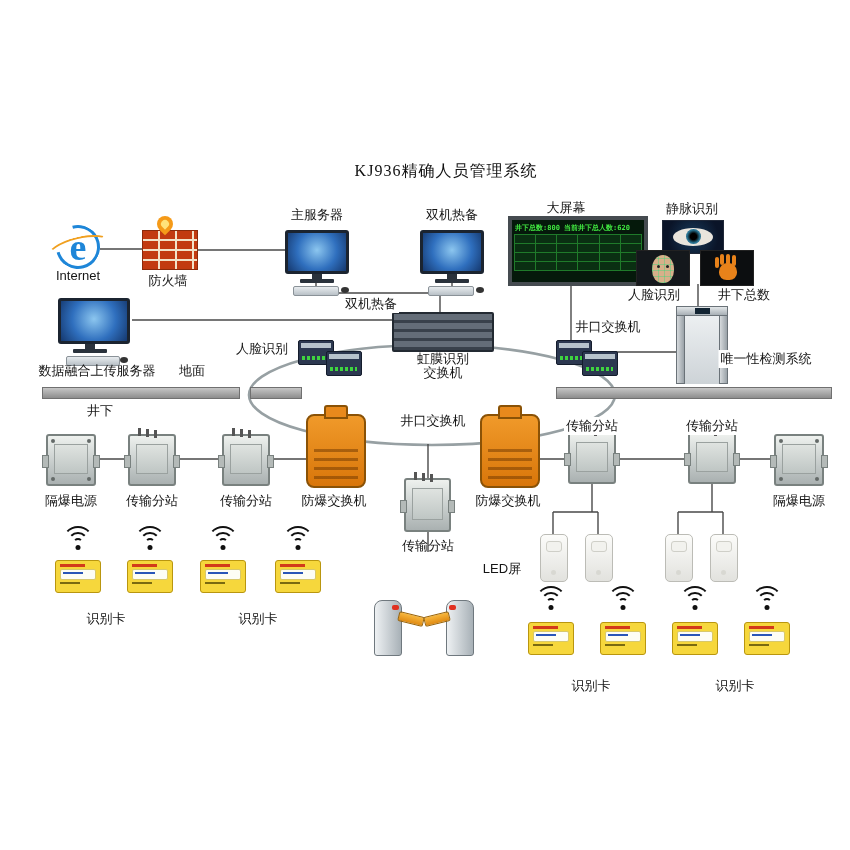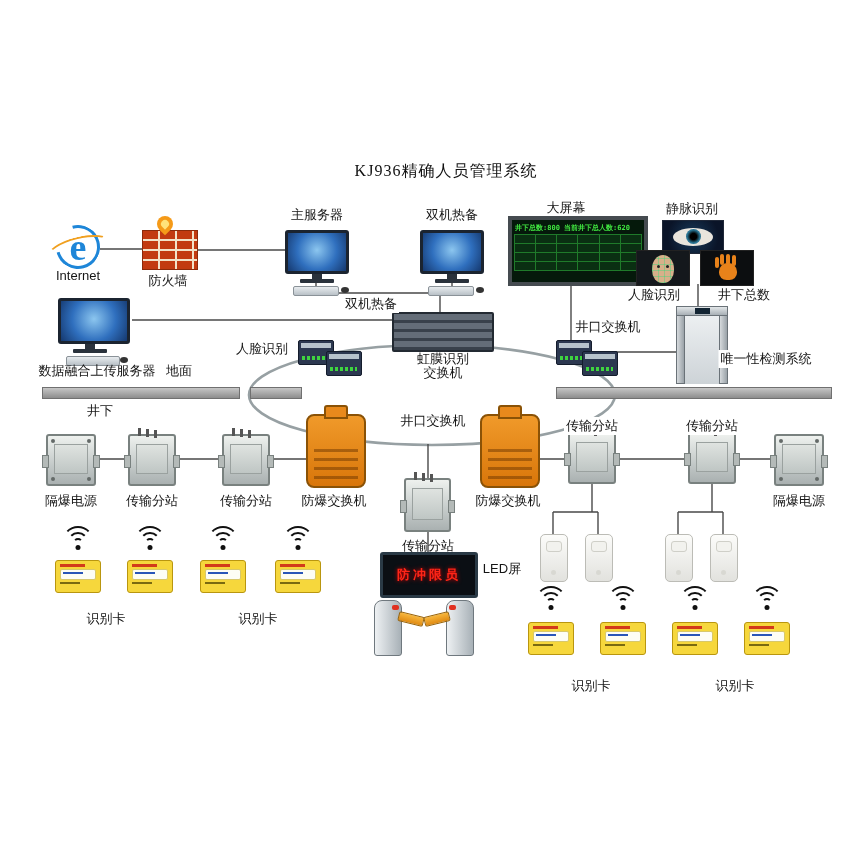--- a/index.html
+++ b/index.html
@@ -276,23 +276,20 @@
       <span class="panel"></span>
   </div>
   <div class="gbox" style="left:774px;top:434px;width:50px;height:52px">
     <span class="panel"></span>
     <span class="bolt tl"></span>
       <span class="bolt tr"></span>
     <span class="bolt bl"></span>
       <span class="bolt br"></span>
   </div>
 
-  <div class="led" style="left:380px;top:552px">
-    <span>防冲限员</span>
-  </div>
   <div class="tpost" style="left:374px;top:600px"></div>
   <div class="tpost flip" style="left:446px;top:600px"></div>
   <div class="wing" style="left:398px;top:614px;transform:rotate(14deg)"></div>
   <div class="wing" style="left:424px;top:614px;transform:rotate(-14deg)"></div>
 
   <div class="wifi" style="left:60px;top:526px">
       <b class="a1"></b>
       <b class="a2"></b>
       <b class="a3"></b>
       <i></i>
@@ -388,21 +385,21 @@
   <div class="lbl" style="left:78px;top:268px">Internet</div>
   <div class="lbl" style="left:168px;top:272px">防火墙</div>
   <div class="lbl" style="left:317px;top:206px">主服务器</div>
   <div class="lbl" style="left:452px;top:206px">双机热备</div>
   <div class="lbl bgw" style="left:371px;top:295px">双机热备</div>
   <div class="lbl" style="left:566px;top:199px">大屏幕</div>
   <div class="lbl" style="left:692px;top:200px">静脉识别</div>
   <div class="lbl" style="left:654px;top:286px">人脸识别</div>
   <div class="lbl" style="left:744px;top:286px">井下总数</div>
   <div class="lbl" style="left:97px;top:362px">数据融合上传服务器</div>
-  <div class="lbl" style="left:179px;top:362px">地面</div>
+  <div class="lbl" style="left:192px;top:362px">地面</div>
   <div class="lbl" style="left:100px;top:402px">井下</div>
   <div class="lbl" style="left:262px;top:340px">人脸识别</div>
   <div class="lbl" style="left:443px;top:350px">虹膜识别</div>
   <div class="lbl" style="left:443px;top:364px">交换机</div>
   <div class="lbl" style="left:608px;top:318px">井口交换机</div>
   <div class="lbl bgw" style="left:766px;top:350px">唯一性检测系统</div>
   <div class="lbl" style="left:433px;top:412px">井口交换机</div>
   <div class="lbl" style="left:71px;top:492px">隔爆电源</div>
   <div class="lbl" style="left:152px;top:492px">传输分站</div>
   <div class="lbl" style="left:246px;top:492px">传输分站</div>

